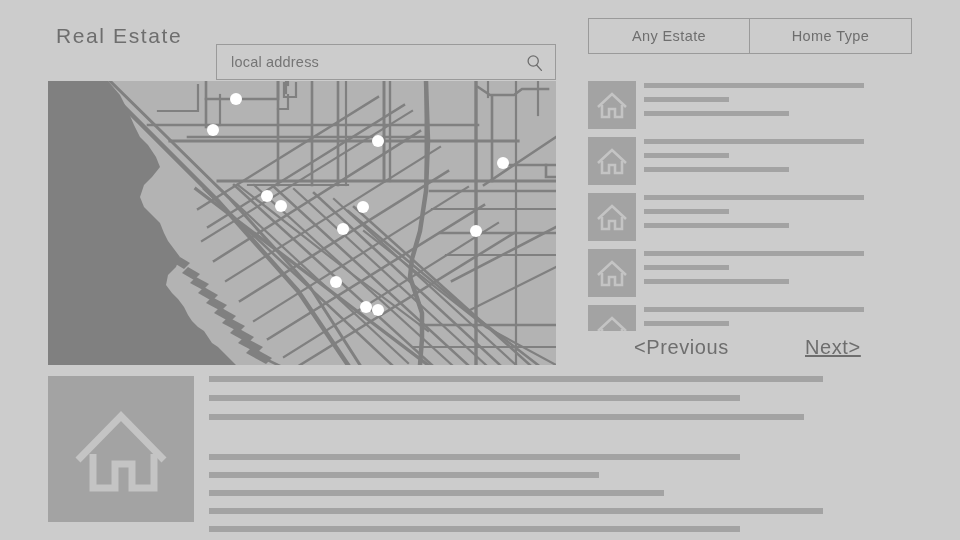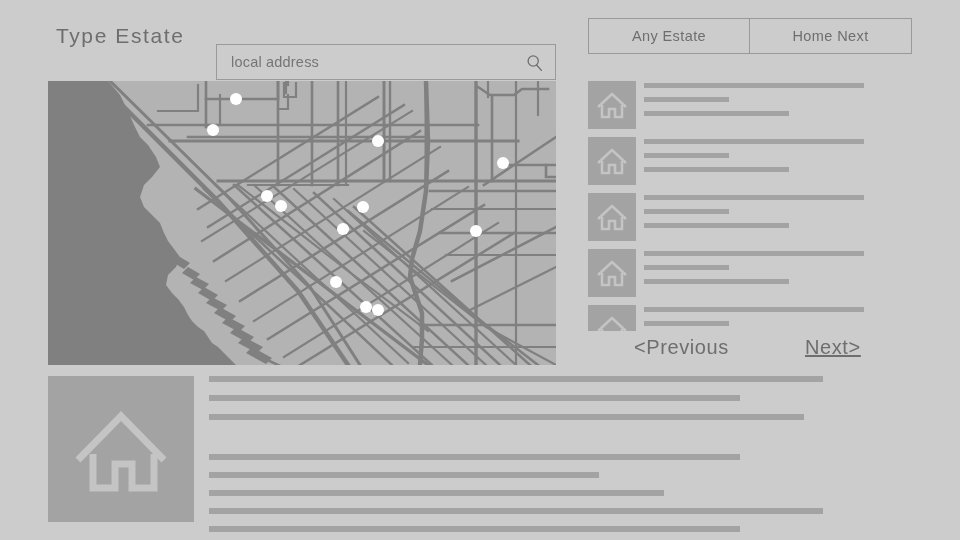--- a/index.html
+++ b/index.html
@@ -190,35 +190,35 @@
 
   .house-icon { display: block; }
 </style>
 </head>
 <body>
 
 <div class="app">
 
   <div class="header">
 
-    <div class="brand">Type Estate</div>
+    <div class="brand">Real Estate</div>
 
     <div class="searchbox">
       <div class="placeholder">local address</div>
       <span class="search-icon">
         <svg width="18" height="18" viewBox="0 0 18 18">
           <circle cx="7.2" cy="7" r="5.1" fill="none" stroke="#6e6e6e" stroke-width="1.3"></circle>
           <line x1="10.6" y1="11" x2="15.4" y2="16.4" stroke="#6e6e6e" stroke-width="1.3" stroke-linecap="round"></line>
         </svg>
       </span>
     </div>
 
     <div class="filters">
       <div class="filter-btn">Any Estate</div>
-      <div class="filter-btn">Home Next</div>
+      <div class="filter-btn">Home Type</div>
     </div>
   </div>
 
   <div class="map">
     <svg width="508" height="284" viewBox="0 0 508 284">
 
       <rect x="0" y="0" width="508" height="284" fill="#b3b3b3"></rect>
 
       <path fill="#808080" d="
         M0,0 L60,0 L72,14 L80,30 L86,44 L92,56 L100,64 L108,76 L112,86

